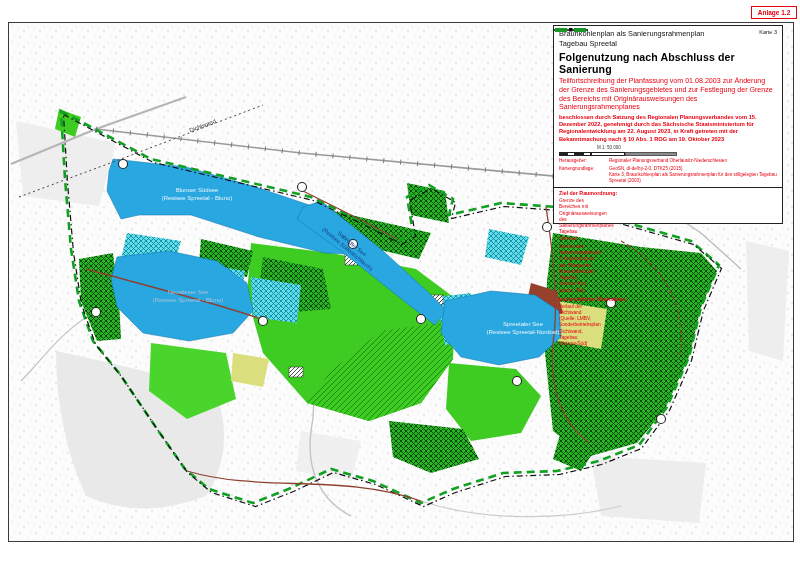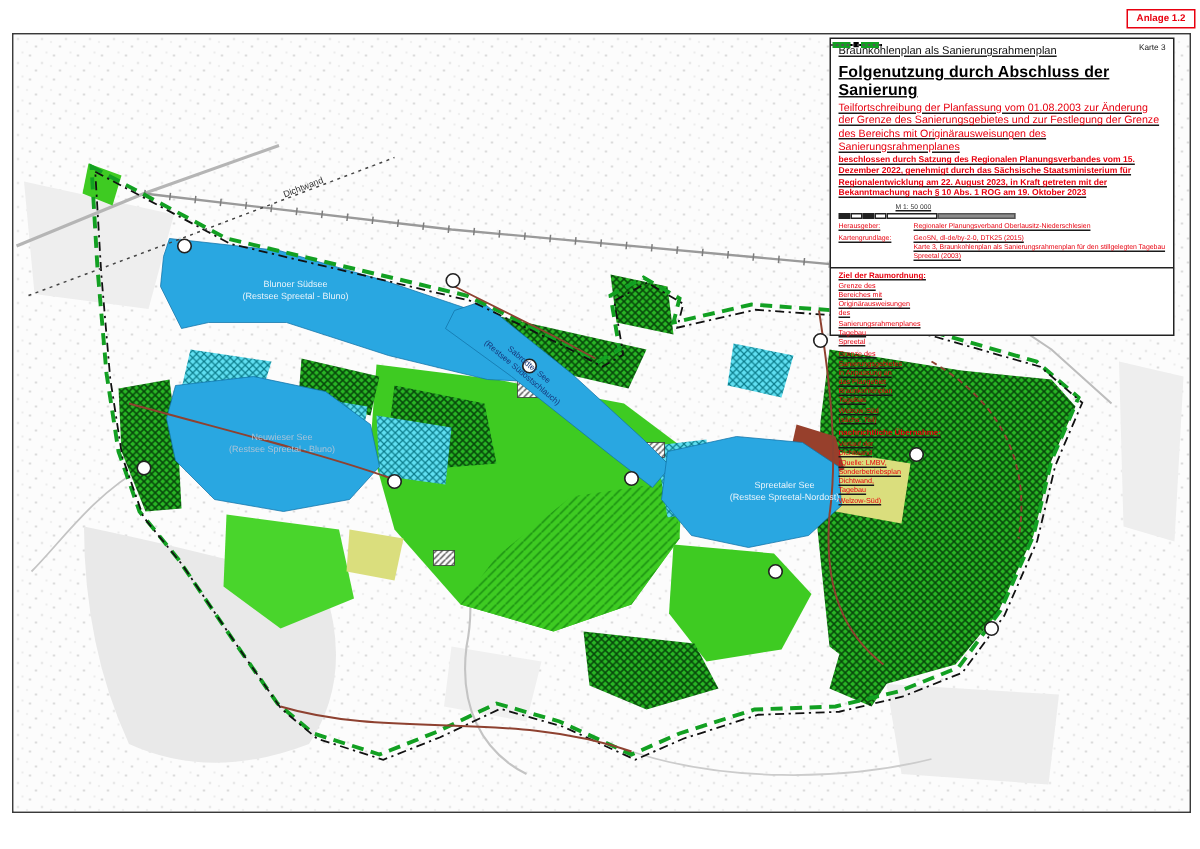--- a/index.html
+++ b/index.html
@@ -5,21 +5,21 @@
   html,body{margin:0;padding:0;background:#e9e9e9;}
   .sheet{position:relative;width:800px;height:566px;background:#ffffff;overflow:hidden;
          font-family:"Liberation Sans",sans-serif;color:#1a1a1a;}
   .frame{position:absolute;left:8px;top:22px;width:784px;height:518px;border:1px solid #3a3a3a;
          background:#fdfdfd;overflow:hidden;}
   .frame svg{position:absolute;left:0;top:0;}
   .anlage{position:absolute;left:751px;top:6px;width:44px;height:11px;border:1px solid #e8000f;
           color:#e8000f;font-size:6.5px;font-weight:bold;text-align:center;line-height:11px;background:#fff;}
   
   .titleblock{position:absolute;left:544px;top:2px;width:230px;height:199px;background:#ffffff;
-              border:1px solid #222;box-sizing:border-box;padding:3px 5px 2px 5px;text-decoration:underline;}
+              border:1px solid #222;box-sizing:border-box;padding:3px 5px 2px 5px;}
   .karte{position:absolute;right:5px;top:3px;font-size:5.5px;color:#222;}
   .pt{font-size:7.4px;line-height:1.3;color:#111;}
   .maintitle{font-size:10.6px;font-weight:bold;color:#000;margin:3px 0 2px 0;letter-spacing:0.1px;}
   .redsub{font-size:7.1px;line-height:1.22;color:#e8000f;margin-bottom:2px;}
   .decision{font-size:5.7px;font-weight:bold;line-height:1.28;color:#e8000f;width:208px;}
   .scalerow{margin-top:2px;margin-bottom:2px;}
   .scalelabel{font-size:4.5px;color:#333;margin-left:38px;}
   .scalebar{display:flex;align-items:center;height:5px;margin-top:1px;}
   .scalebar span{display:block;height:4px;box-sizing:border-box;}
   .sb-b{background:#222;width:8px;}
@@ -190,21 +190,22 @@
     </div>
     <div class="maplabel lbl-sabrodter">
       <div>Sabrodter See</div>
       <div>(Restsee Südostschlauch)</div>
     </div>
     <div class="maplabel lbl-dichtwand">Dichtwand</div>
 
     <div class="titleblock">
       <div class="karte">Karte 3</div>
       <div class="pt">Braunkohlenplan als Sanierungsrahmenplan</div>
-      <div class="maintitle">Folgenutzung durch Abschluss der Sanierung</div>
+      <div class="pt">Tagebau Spreetal</div>
+      <div class="maintitle">Folgenutzung nach Abschluss der Sanierung</div>
       <div class="redsub">Teilfortschreibung der Planfassung vom 01.08.2003 zur Änderung der Grenze des Sanierungsgebietes und zur Festlegung der Grenze des Bereichs mit Originärausweisungen des Sanierungsrahmenplanes</div>
       <div class="decision">beschlossen durch Satzung des Regionalen Planungsverbandes vom 15. Dezember 2022, genehmigt durch das Sächsische Staatsministerium für Regionalentwicklung am 22. August 2023, in Kraft getreten mit der Bekanntmachung nach § 10 Abs. 1 ROG am 19. Oktober 2023</div>
 
       <div class="scalerow">
         <div class="scalelabel">M 1: 50 000</div>
         <div class="scalebar">
           <span class="sb-b"></span>
             <span class="sb-w"></span>
             <span class="sb-b"></span>
             <span class="sb-w"></span>

